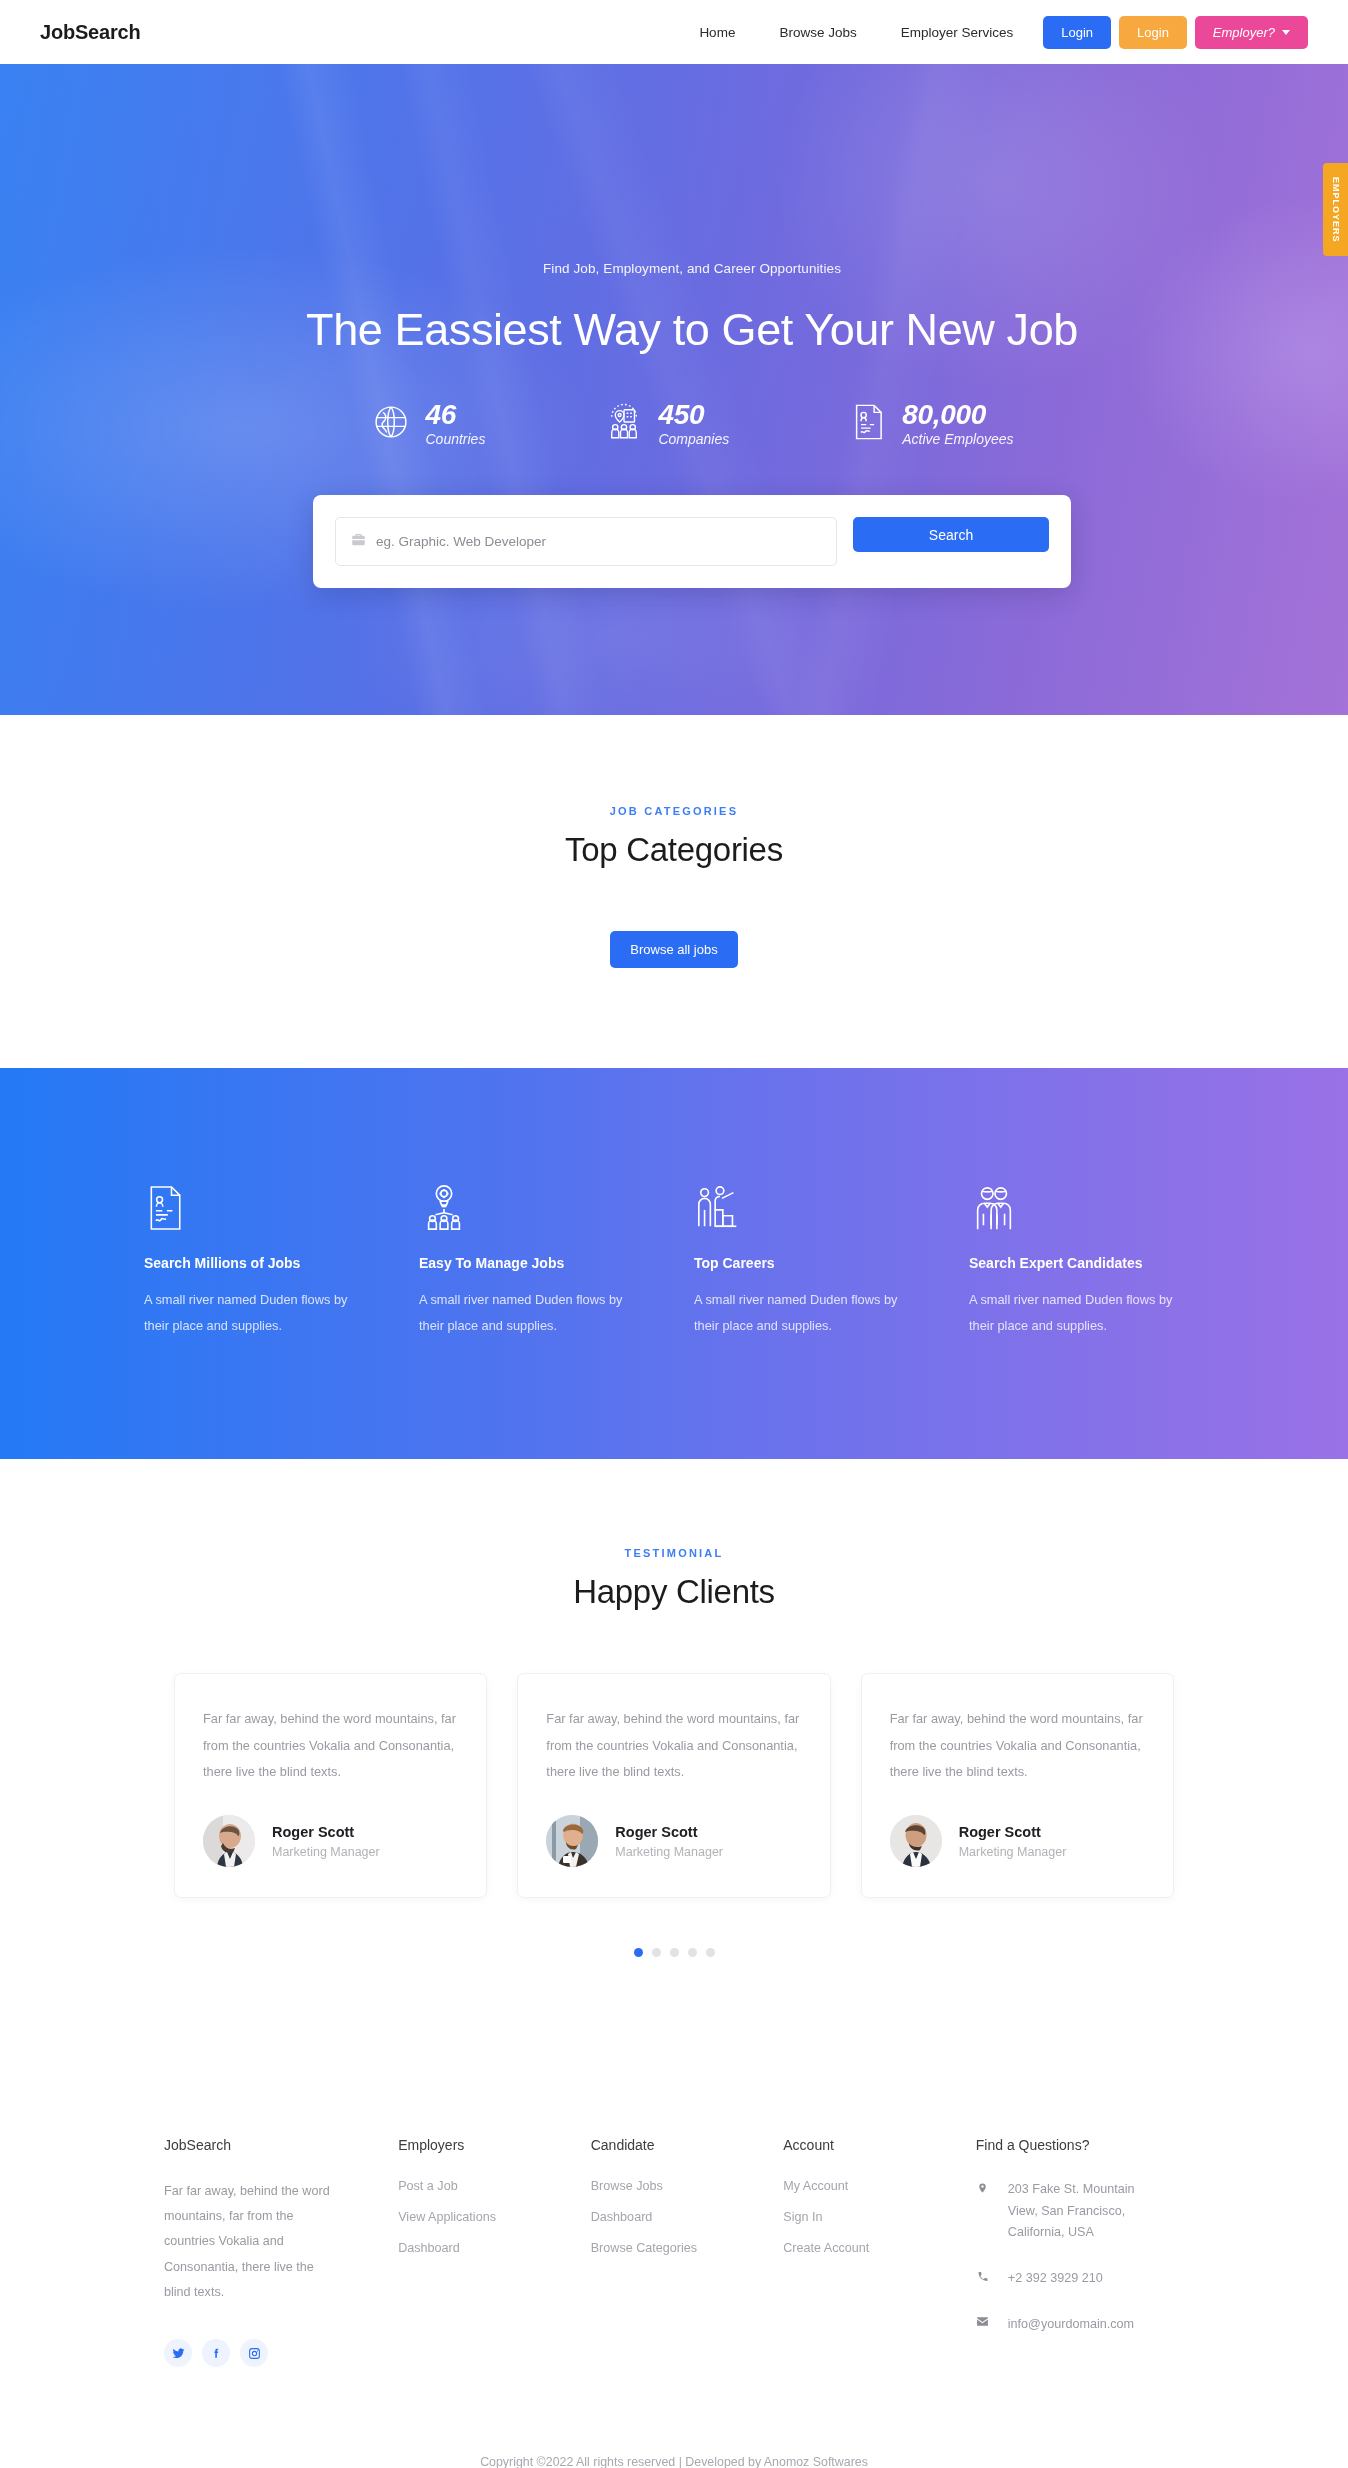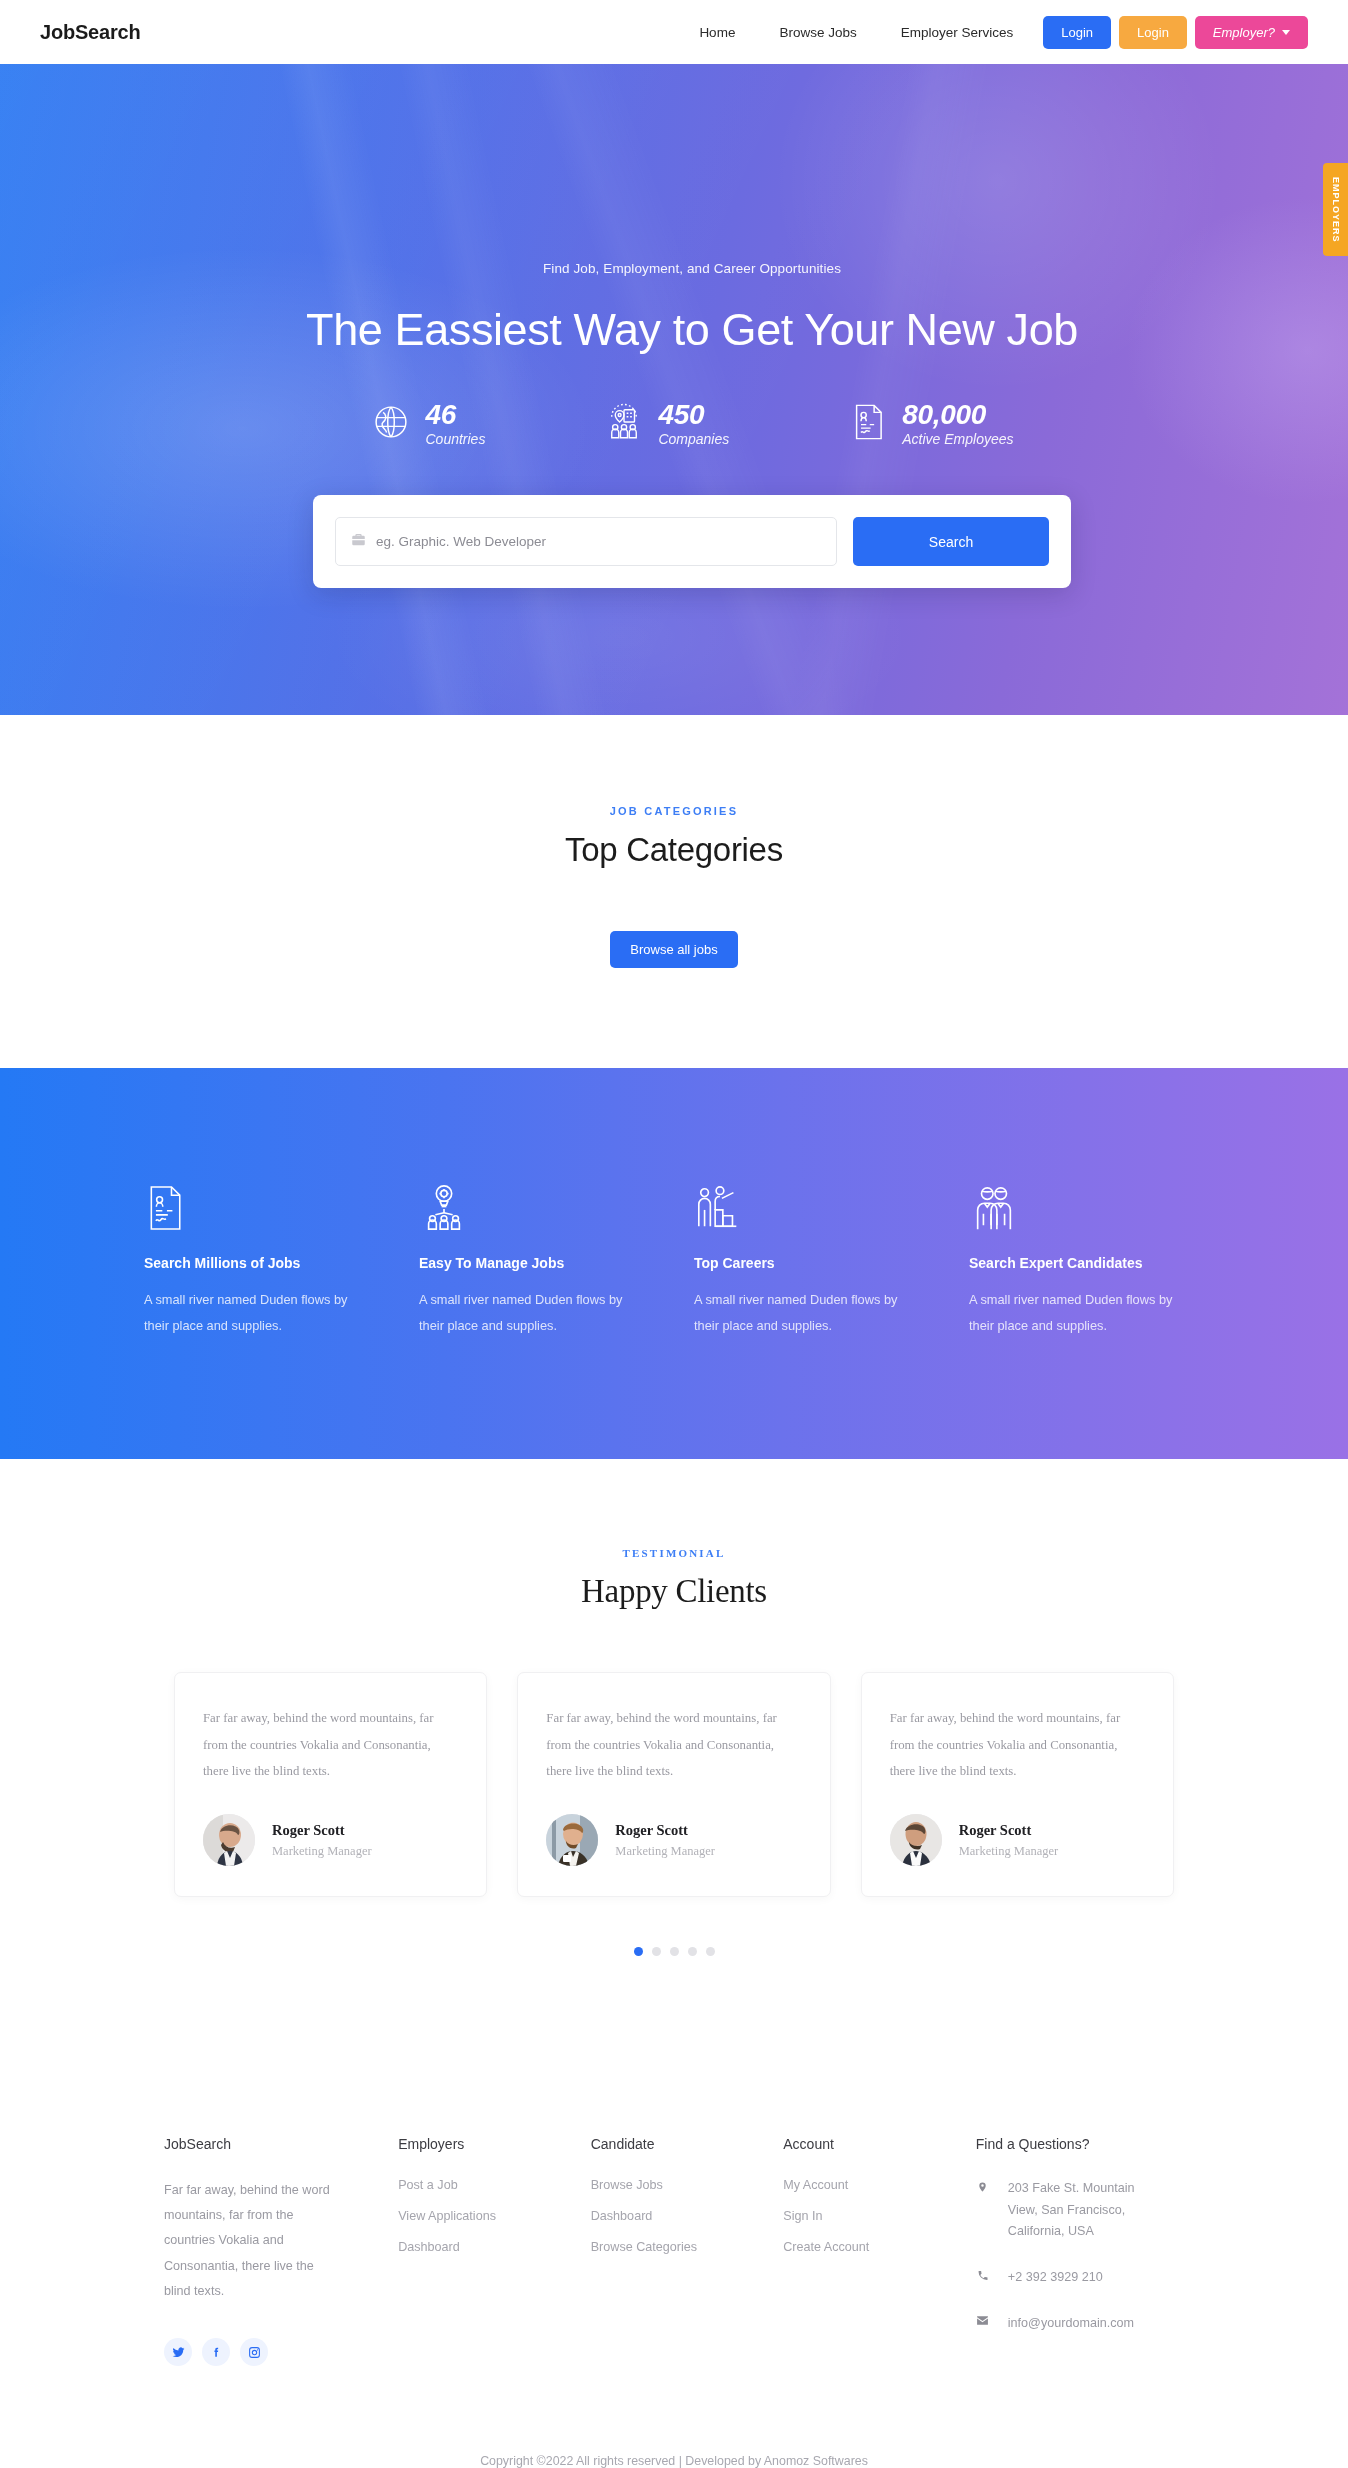--- a/index.html
+++ b/index.html
@@ -181,21 +181,21 @@
     border: none;
     outline: none;
     font-size: 13.5px;
     color: #7d7d85;
     font-family: "Liberation Sans", sans-serif;
     background: transparent;
   }
   .search-field input::placeholder { color: #8c8c94; }
   .search-btn {
     width: 196px;
-    height: 49px;
+    height: 35px;
     background: #2a6df4;
     color: #ffffff;
     border: none;
     border-radius: 5px;
     font-size: 14px;
     cursor: pointer;
     font-family: "Liberation Sans", sans-serif;
   }
 
   
@@ -253,21 +253,20 @@
     font-size: 12.8px;
     line-height: 2.05;
     max-width: 228px;
   }
 
   
   .testimonials {
     background: #ffffff;
     padding: 88px 0 110px;
     text-align: center;
-    font-family: Liberation Serif, serif;
   }
   .tcards {
     width: 1000px;
     margin: 62px auto 0;
     display: grid;
     grid-template-columns: repeat(3, 1fr);
     gap: 30px;
   }
   .tcard {
     background: #ffffff;

